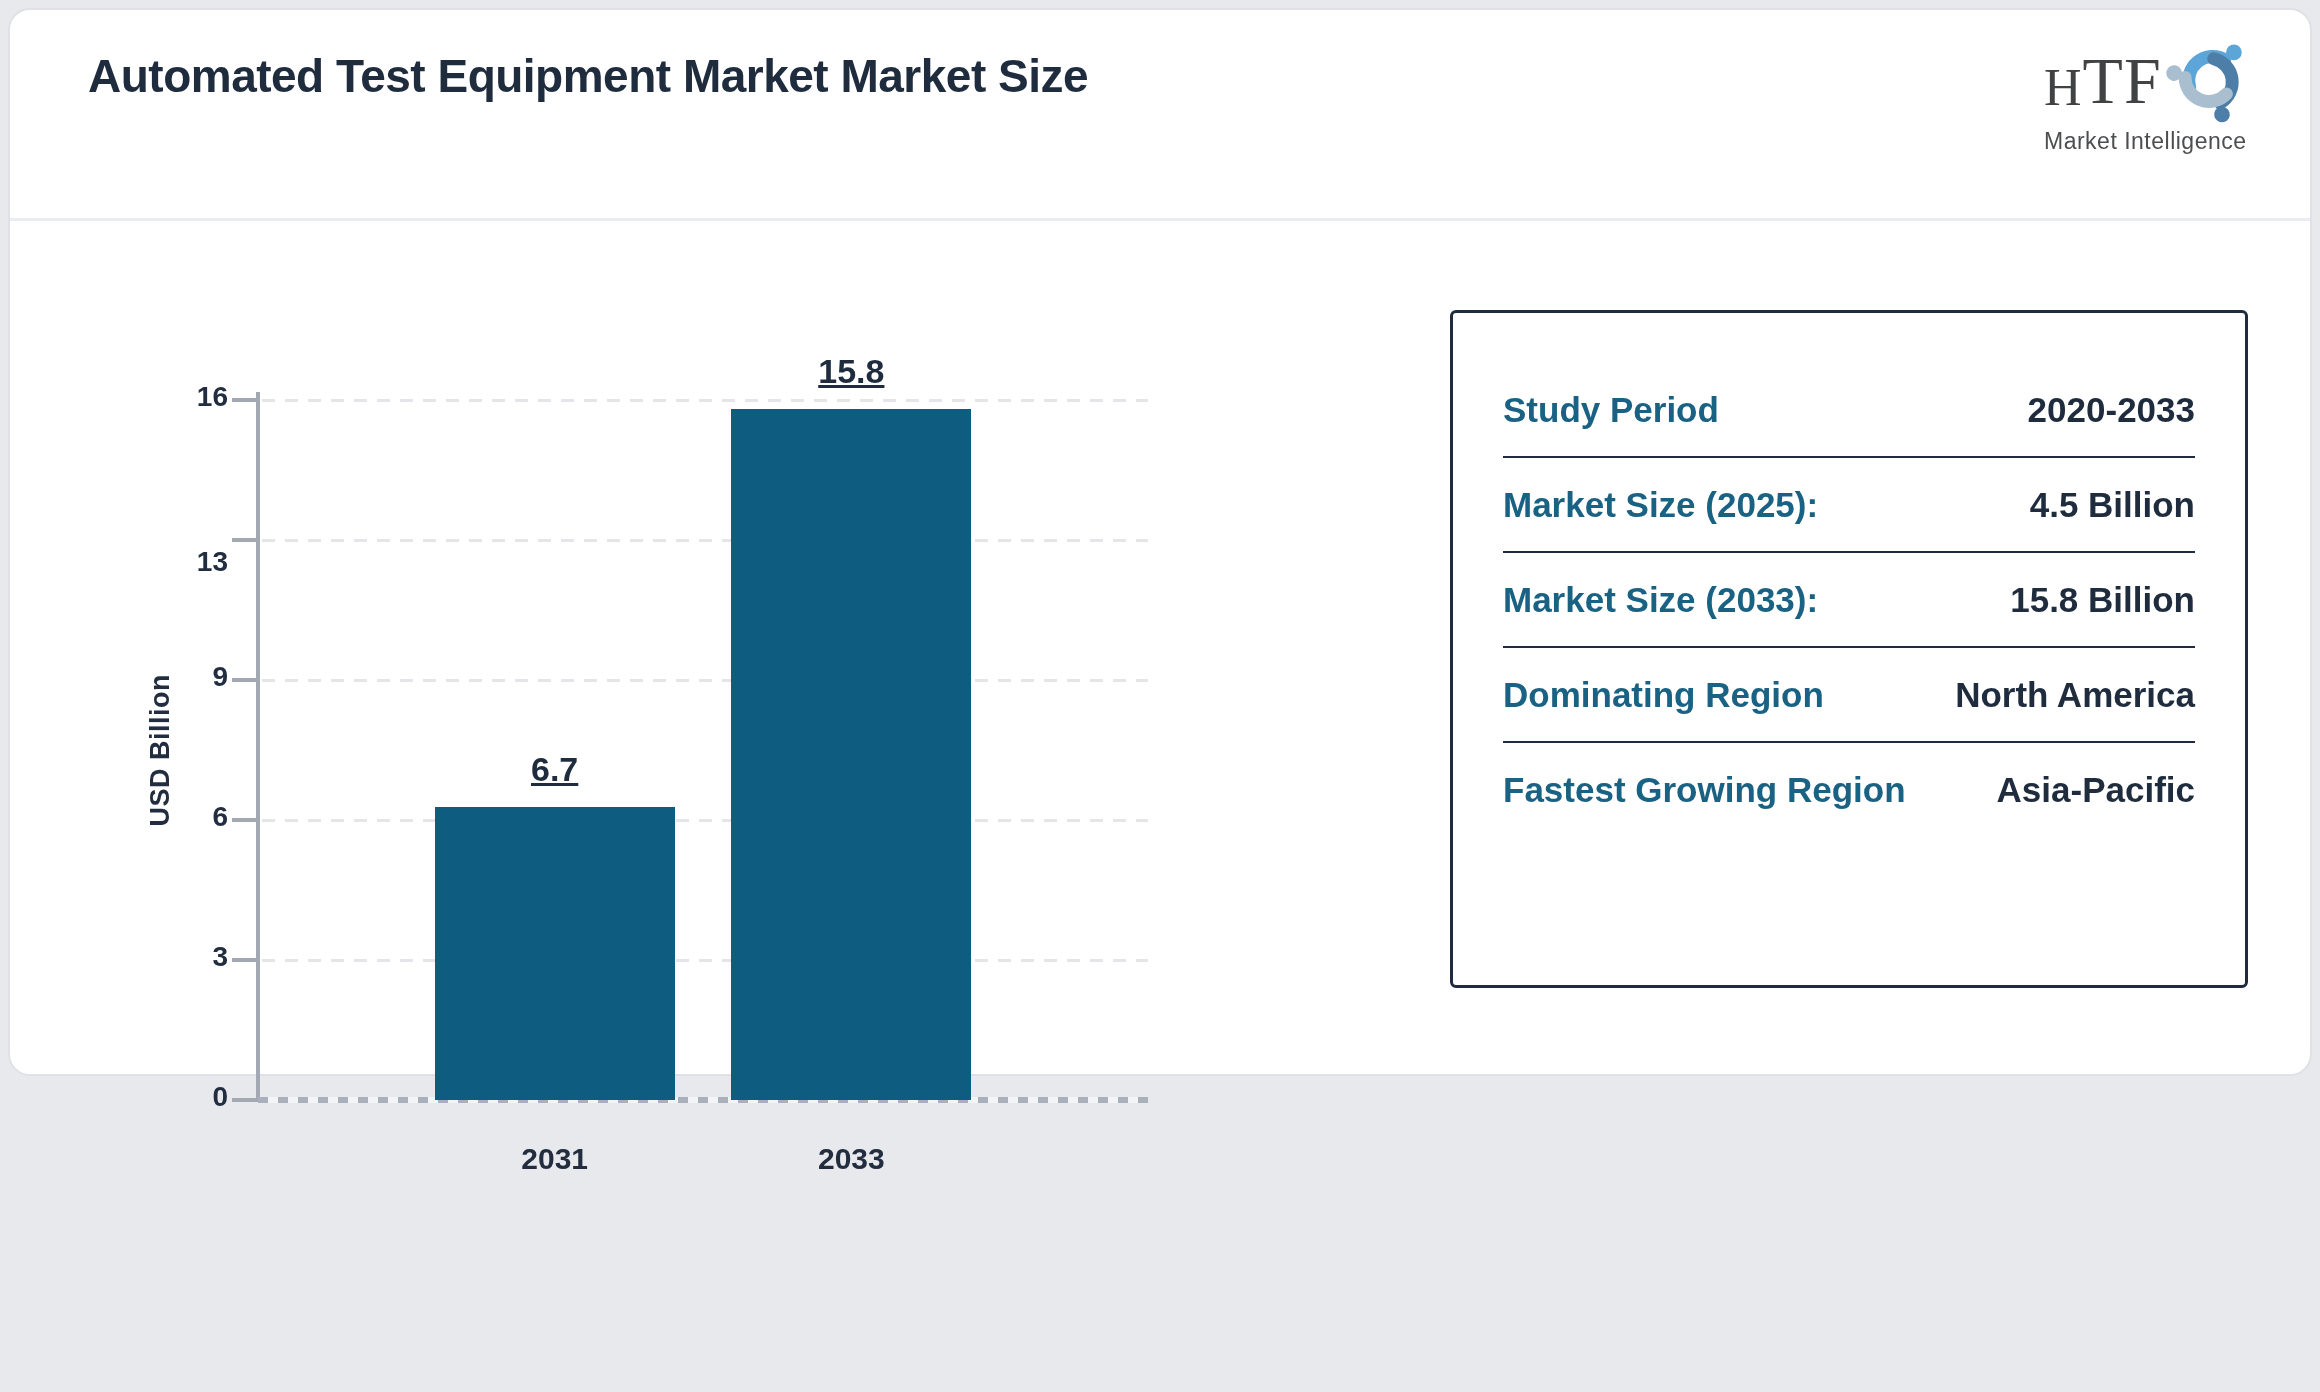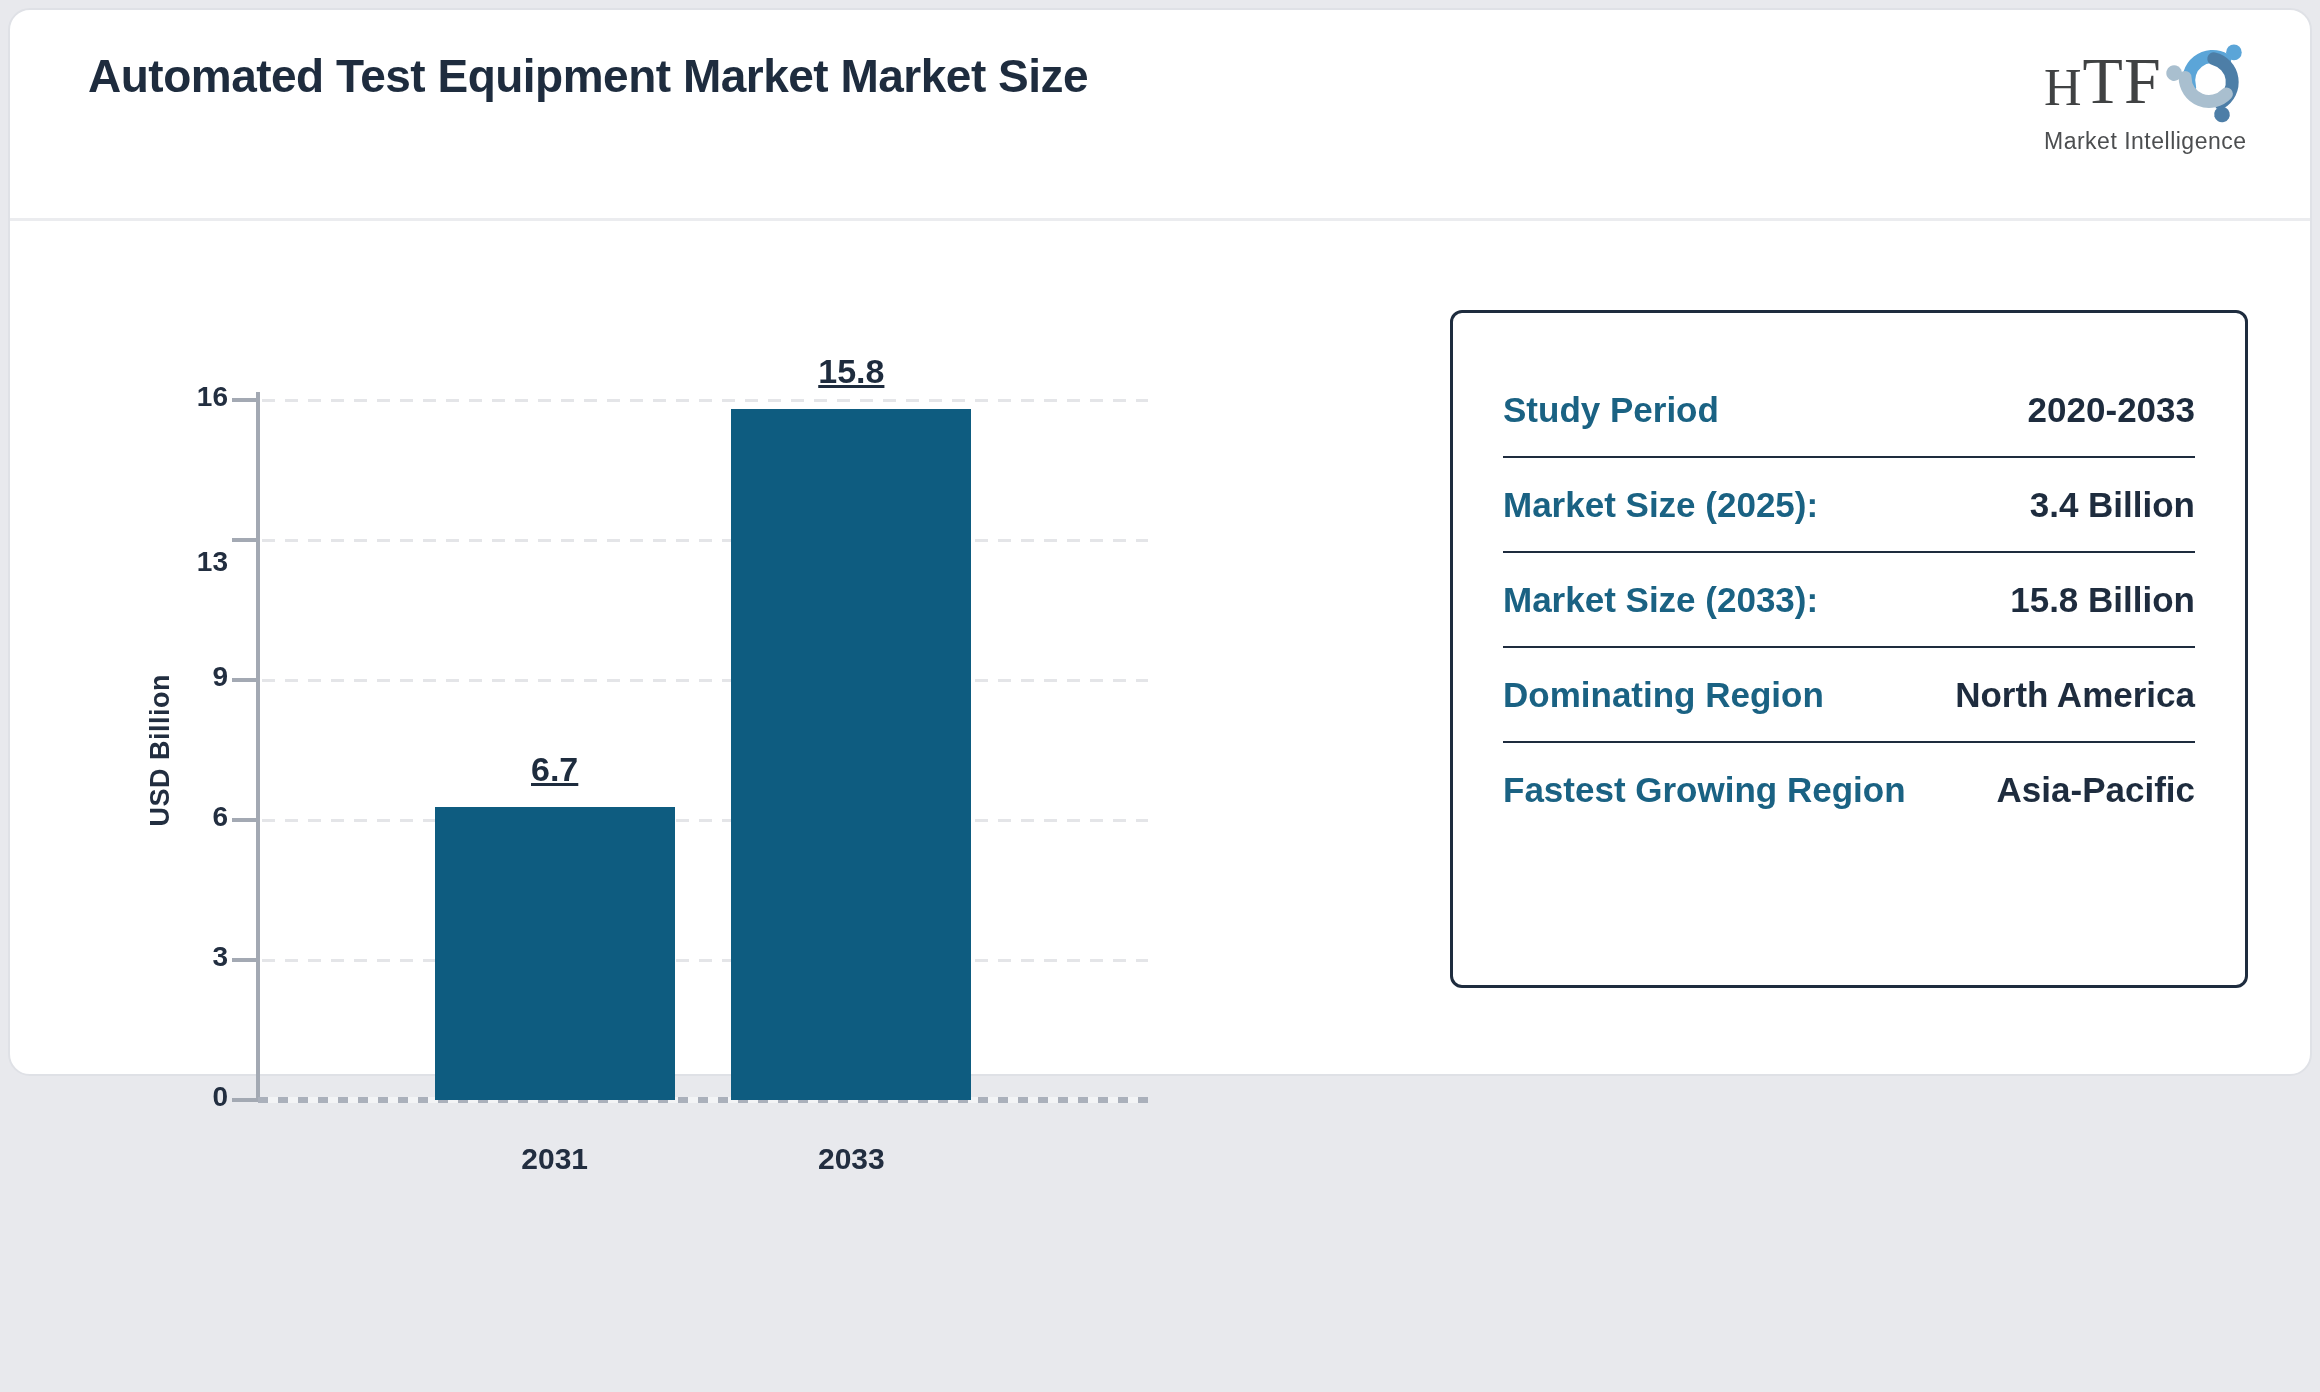--- a/index.html
+++ b/index.html
@@ -70,21 +70,21 @@
     position:absolute;width:260px;text-align:center;
     font-size:34px;font-weight:bold;color:#1e2c3e;text-decoration:underline;
   }
   .cat-label{
     position:absolute;top:calc(100% + 42px);width:260px;text-align:center;
     font-size:30px;font-weight:bold;color:#222e40;
   }
   
   .info-panel{
     position:absolute;left:1450px;top:310px;width:798px;height:678px;
-    border:3px solid #1e2c3e;border-radius:12px;background:#ffffff;
+    border:3px solid #1e2c3e;border-radius:6px;background:#ffffff;
     box-sizing:border-box;padding:50px 50px 0 50px;
   }
   .info-row{
     height:93px;display:flex;align-items:center;justify-content:space-between;
   }
   .info-row:not(:last-child){border-bottom:2px solid #1e2c3e;}
   .info-label{font-size:35px;font-weight:bold;color:#1a6283;white-space:nowrap;}
   .info-value{font-size:35px;font-weight:bold;color:#1e2c3e;white-space:nowrap;text-align:right;}
 </style>
 </head>
@@ -155,21 +155,21 @@
       <div class="cat-label" style="left: 463.333px;">2033</div>
     </div>
 
   <div class="info-panel" id="info-panel">
       <div class="info-row">
         <div class="info-label">Study Period</div>
         <div class="info-value">2020-2033</div>
       </div>
       <div class="info-row">
         <div class="info-label">Market Size (2025):</div>
-        <div class="info-value">3.4 Billion</div>
+        <div class="info-value">4.5 Billion</div>
       </div>
       <div class="info-row">
         <div class="info-label">Market Size (2033):</div>
         <div class="info-value">15.8 Billion</div>
       </div>
       <div class="info-row">
         <div class="info-label">Dominating Region</div>
         <div class="info-value">North America</div>
       </div>
       <div class="info-row">

